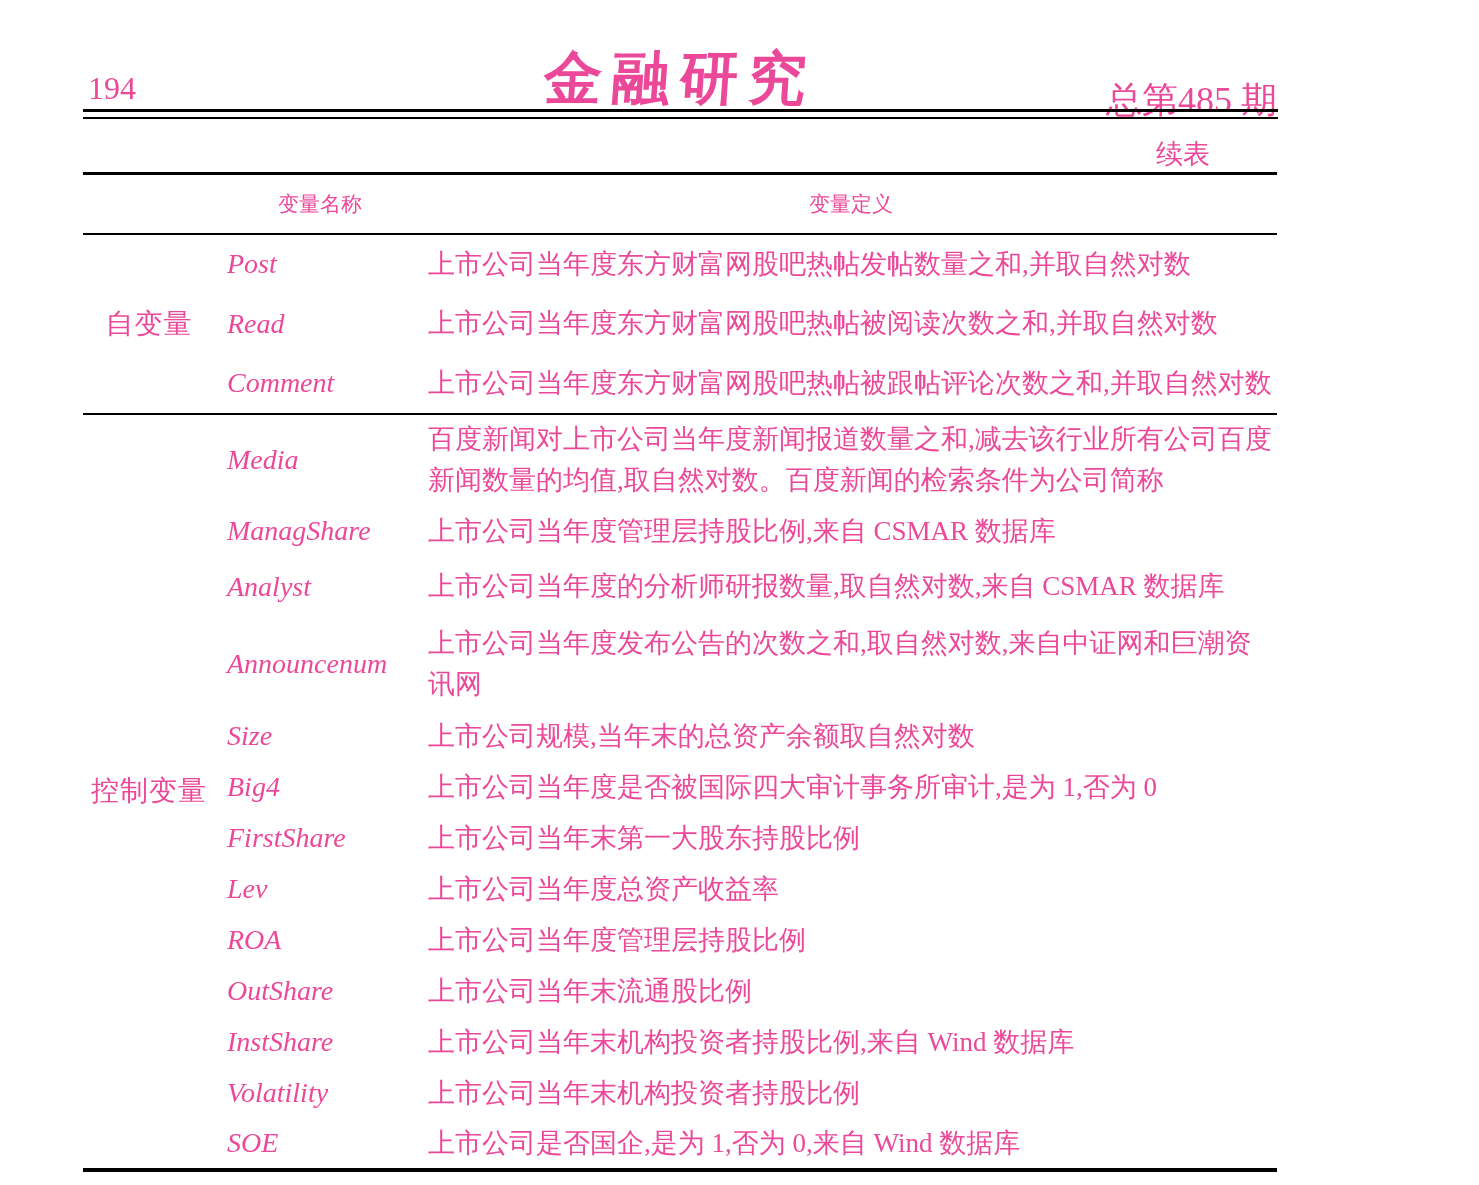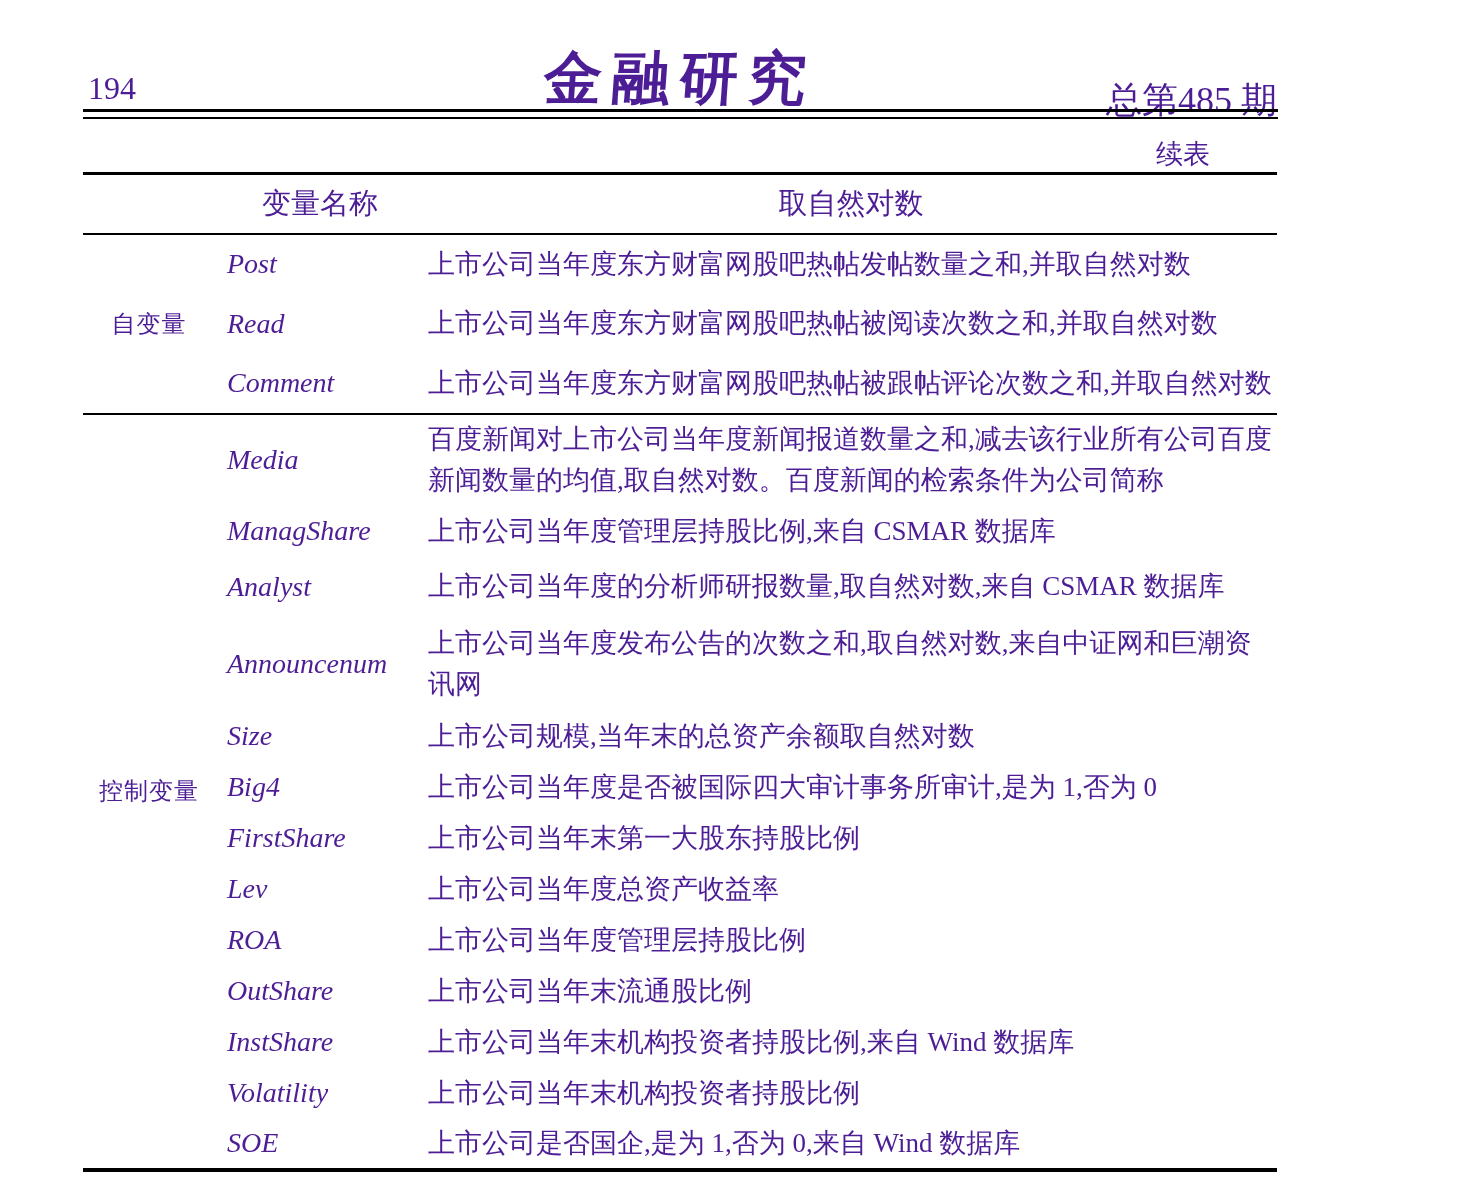--- a/index.html
+++ b/index.html
@@ -3,21 +3,21 @@
 <meta charset="utf-8">
 <style>
   html, body { margin: 0; padding: 0; background: #e8e8e8; }
   .page {
     position: relative;
     width: 1479px;
     height: 1185px;
     background: #ffffff;
     margin: 0 auto;
     font-family: "Liberation Serif", "DejaVu Serif", serif;
-    color: #4c1d95;
+    color: #ec4899;
     overflow: hidden;
   }
 
   
   .page-number {
     position: absolute;
     left: 88px; top: 70px;
     font-size: 32px;
   }
   .journal-title {
@@ -56,32 +56,32 @@
     table-layout: fixed;
     border-top: 3px solid #000;
     border-bottom: 4px solid #000;
   }
   col.c-group { width: 132px; }
   col.c-name  { width: 210px; }
   col.c-def   { width: 852px; }
 
   thead th {
     font-weight: normal;
-    font-size: 29px;
+    font-size: 21px;
     text-align: center;
     vertical-align: middle;
     border-bottom: 2px solid #000;
     padding: 0;
   }
   tr.group-start > td { border-top: 2px solid #000; }
 
   td { padding: 0; vertical-align: middle; }
   td.group {
     text-align: center;
-    font-size: 24px;
+    font-size: 28px;
     letter-spacing: 1px;
   }
   td.name {
     font-style: italic;
     font-size: 28px;
     padding-left: 12px;
     white-space: nowrap;
     margin-top: 12px;
   }
   td.def {
@@ -112,21 +112,21 @@
   <table class="vars">
     <colgroup>
         <col class="c-group">
         <col class="c-name">
         <col class="c-def">
       </colgroup>
     <thead>
       <tr class="h60">
         <th></th>
         <th>变量名称</th>
-        <th>取自然对数</th>
+        <th>变量定义</th>
       </tr>
     </thead>
     <tbody>
 
       <tr class="h60">
         <td class="group" rowspan="3">自变量</td>
         <td class="name">Post</td>
         <td class="def">上市公司当年度东方财富网股吧热帖发帖数量之和,并取自然对数</td>
       </tr>
       <tr class="h60">

